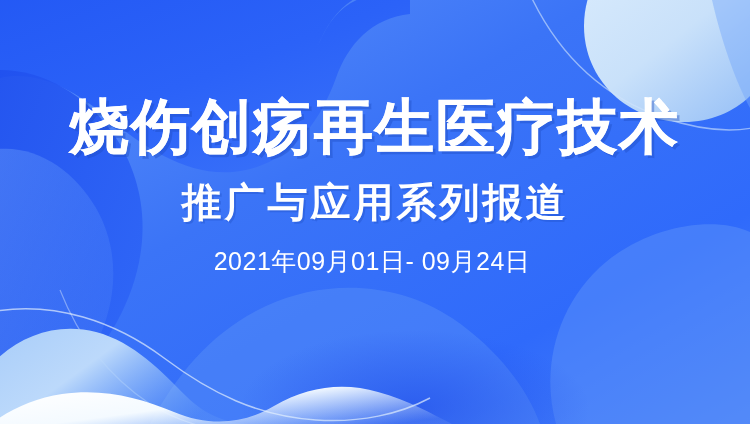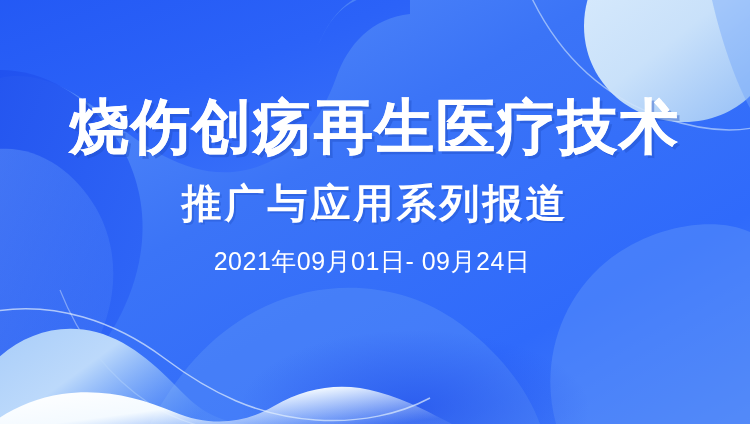--- a/index.html
+++ b/index.html
@@ -47,20 +47,21 @@
   }
   .sub-title {
     color: #ffffff;
     font-size: 40px;
     font-weight: 700;
     letter-spacing: 3px;
     line-height: 1.1;
     margin: 21px 0 0 0;
     white-space: nowrap;
     text-shadow: 2px 2px 0 rgba(28, 74, 190, 0.32);
+    font-family: Liberation Serif, serif;
   }
   .date-line {
     color: #ffffff;
     font-size: 25px;
     font-weight: 400;
     letter-spacing: 0.5px;
     margin: 20px 6px 0 0;
     white-space: nowrap;
   }
 </style>

